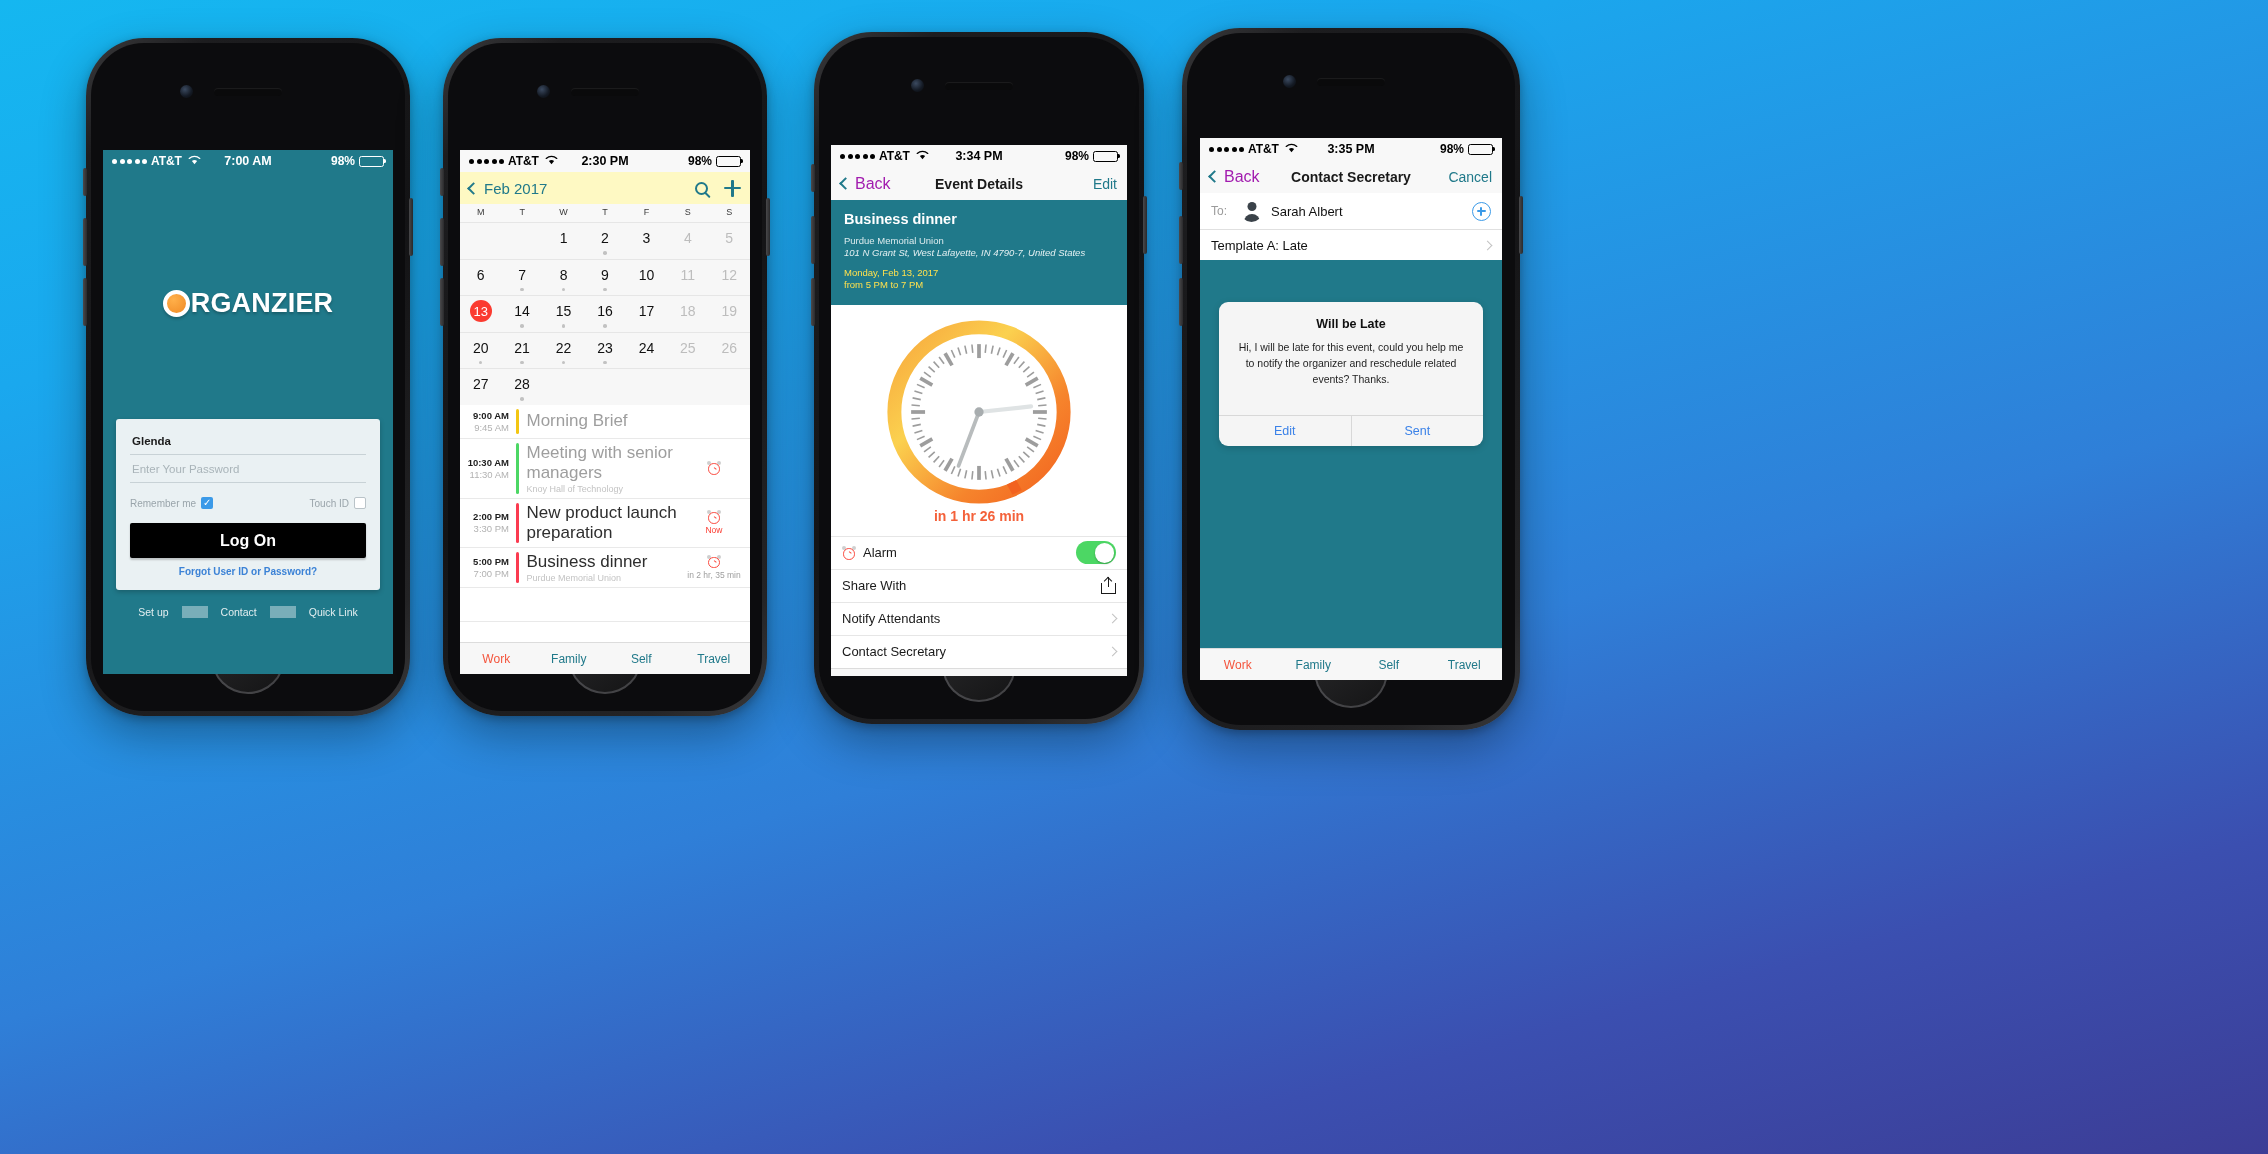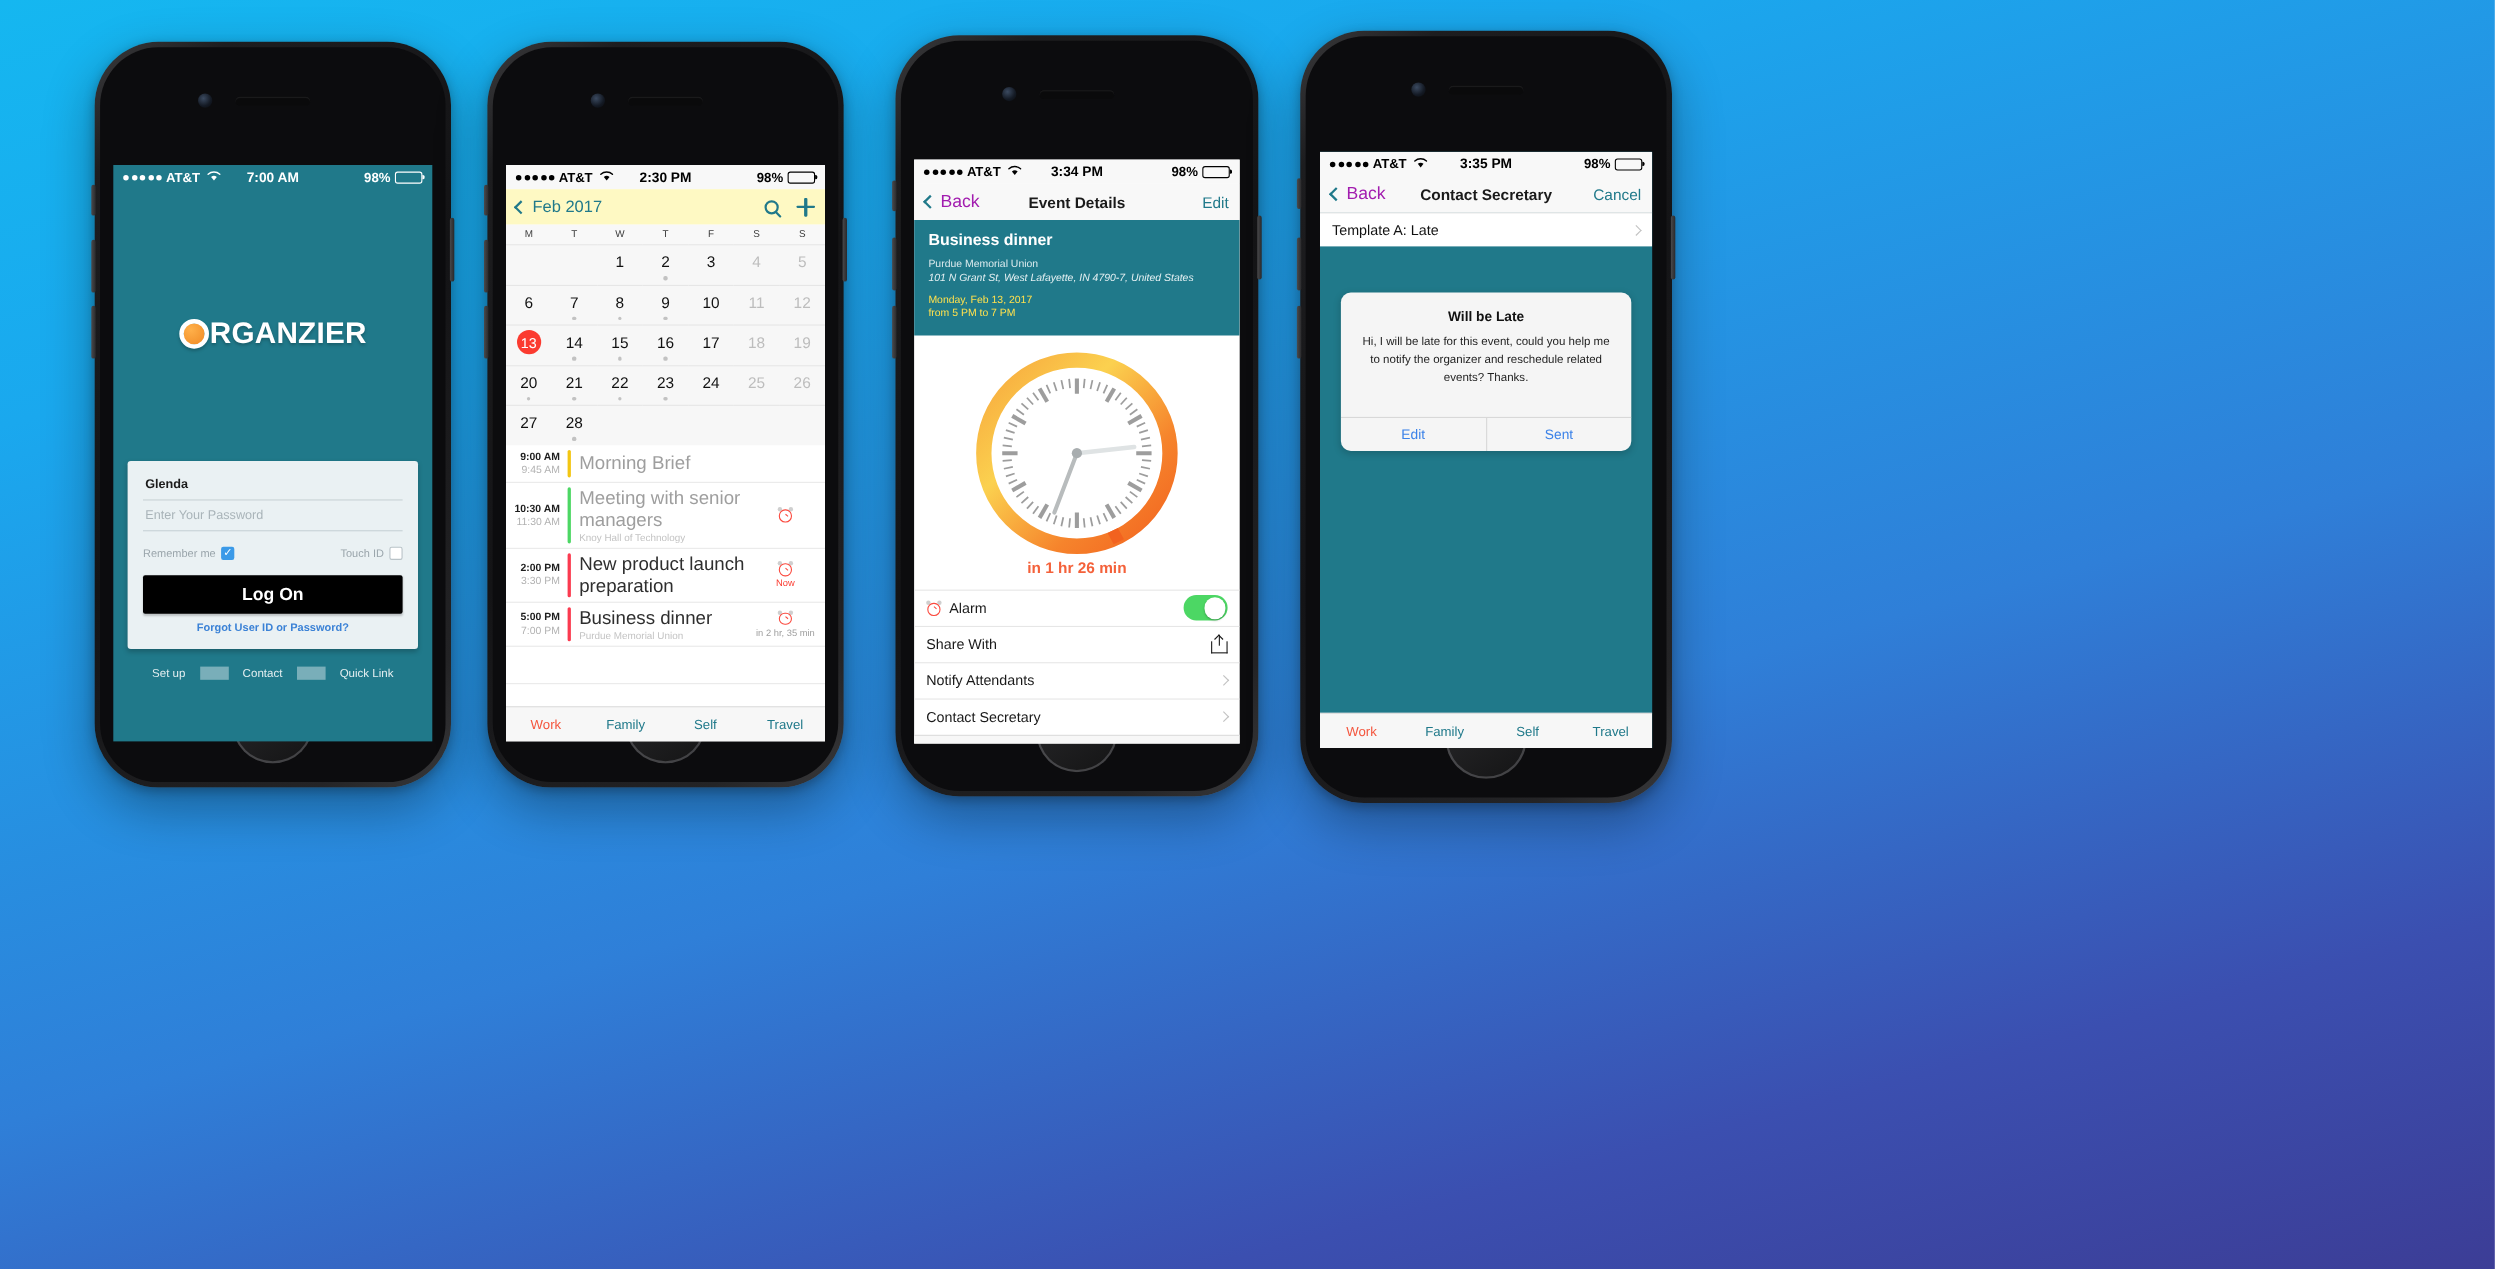--- a/index.html
+++ b/index.html
@@ -931,20 +931,29 @@
 
     <div class="navbar">
       <div class="nav-back">
         <span class="chev-back"></span>
         <span class="nav-back-label">Back</span>
       </div>
       <div class="nav-title">Contact Secretary</div>
       <div class="nav-right">Cancel</div>
     </div>
 
+    <div class="to-row">
+      <span class="to-label">To:</span>
+      <span class="avatar">
+        <span class="head"></span>
+          <span class="body"></span>
+      </span>
+      <span class="to-name">Sarah Albert</span>
+      <span class="plus-circle"></span>
+    </div>
 
     <div class="tmpl-row">
       <span class="label">Template A: Late</span>
       <span class="chev-right"></span>
     </div>
 
     <div class="msg-area">
       <div class="msg-card">
         <div class="msg-title">Will be Late</div>
         <div class="msg-body">Hi, I will be late for this event, could you help me to notify the organizer and reschedule related events? Thanks.</div>

